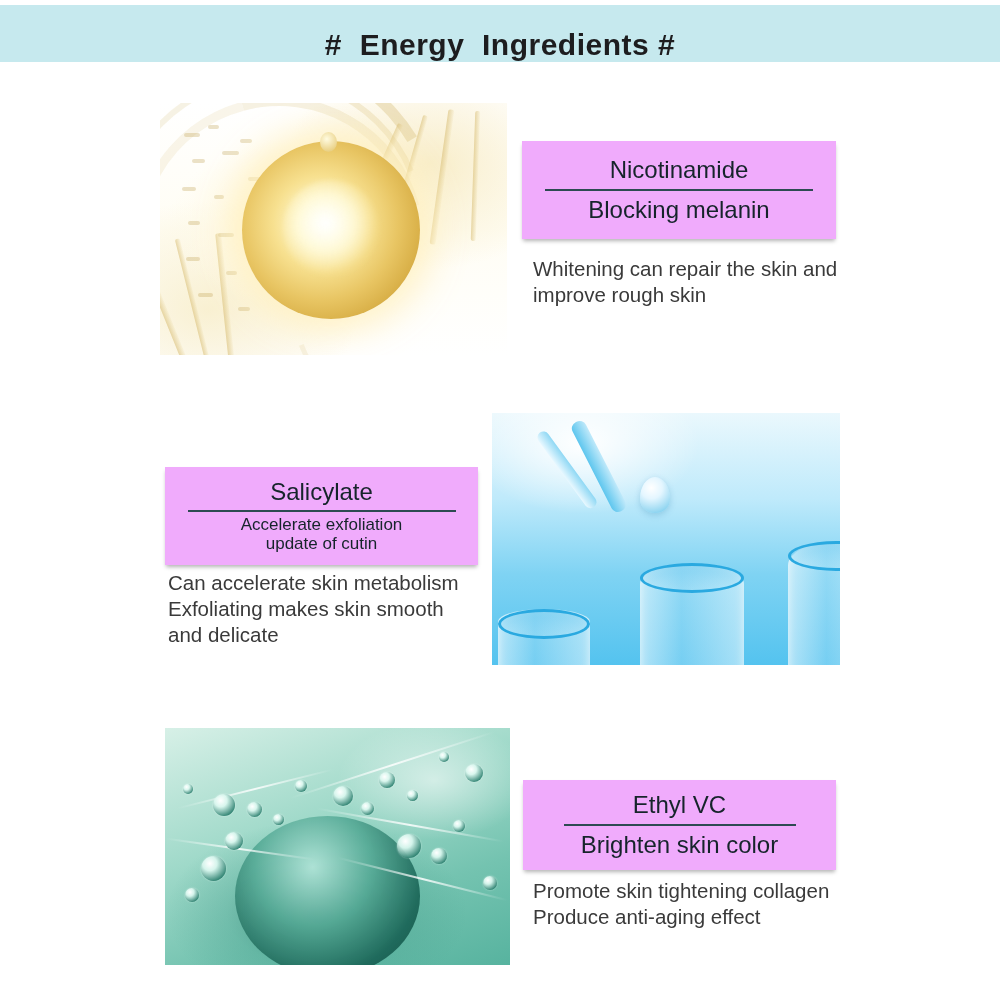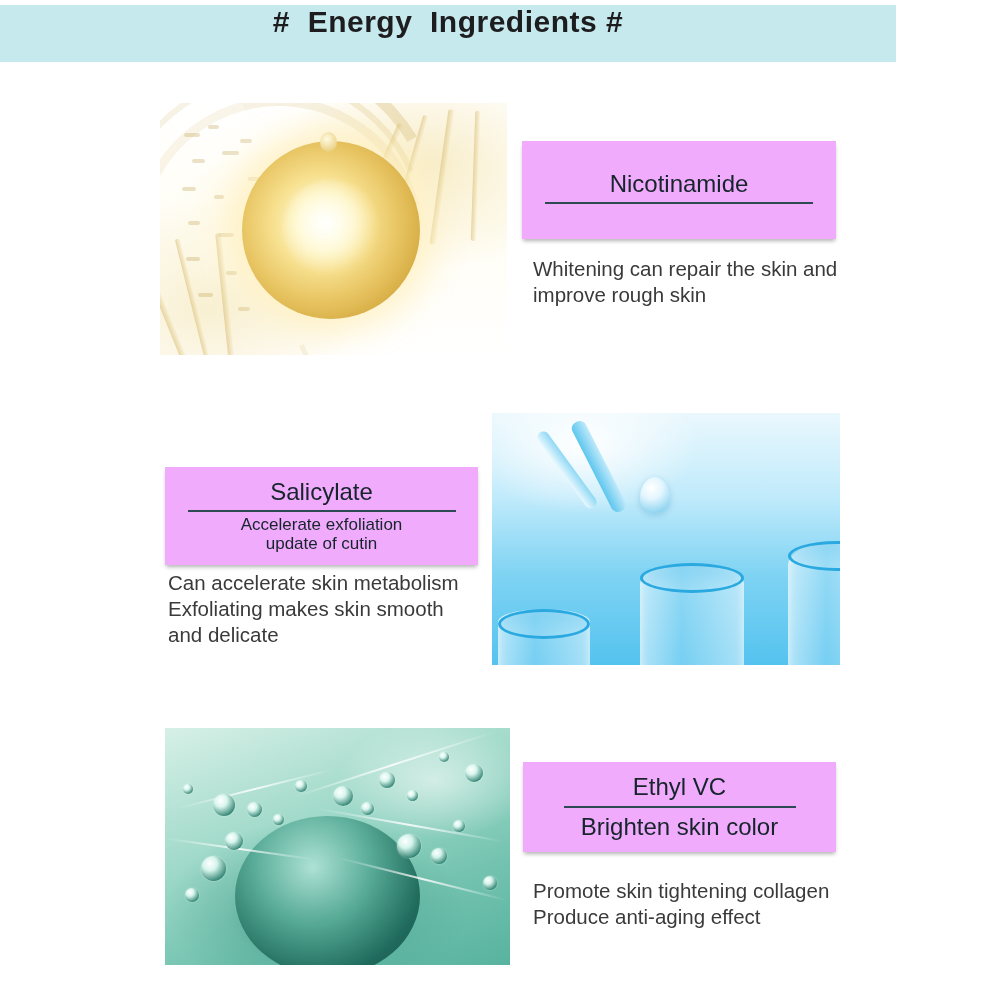--- a/index.html
+++ b/index.html
@@ -14,25 +14,25 @@
     overflow: hidden;
     font-family: "Liberation Sans", sans-serif;
     color: #231f20;
   }
 
   
   .header-band {
     position: absolute;
     left: 0;
     top: 5px;
-    width: 896px;
+    width: 1000px;
     height: 57px;
     background: #c6e9ee;
     display: flex;
-    align-items: flex-start;
+    align-items: flex-end;
     justify-content: center;
   }
   .header-title {
     font-size: 30px;
     font-weight: bold;
     letter-spacing: 0.5px;
     color: #1d1d1f;
     white-space: pre;
   }
 
@@ -206,21 +206,21 @@
     white-space: pre-line;
   }
 
   
   #card-nicotinamide { left:522px; top:141px; width:314px; height:98px; }
   #card-nicotinamide .card-rule { width:268px; }
   #card-salicylate   { left:165px; top:467px; width:313px; height:98px; }
   #card-salicylate .card-title { font-size:24px; }
   #card-salicylate .card-sub   { font-size:17px; }
   #card-salicylate .card-rule  { width:268px; margin:4px 0 3px 0; }
-  #card-ethylvc      { left:523px; top:762px; width:313px; height:90px; }
+  #card-ethylvc      { left:523px; top:780px; width:313px; height:90px; }
   #card-ethylvc .card-rule { width:232px; }
 
   
   .body-text {
     position: absolute;
     font-size: 20.5px;
     line-height: 1.28;
     color: #3a3a3a;
     white-space: pre-line;
   }
@@ -269,20 +269,21 @@
     <i></i>
       <i></i>
       <i></i>
   </div>
   <div class="sphere"></div>
 </div>
 
 <div class="card" id="card-nicotinamide">
   <div class="card-title">Nicotinamide</div>
   <div class="card-rule"></div>
+  <div class="card-sub">Blocking melanin</div>
 </div>
 
 <div class="body-text" id="desc-nicotinamide">Whitening can repair the skin and
 improve rough skin</div>
 
 <div class="photo" id="photo-blue">
   <div class="tube t-left">
       <div class="rim"></div>
     </div>
   <div class="tube t-mid">

